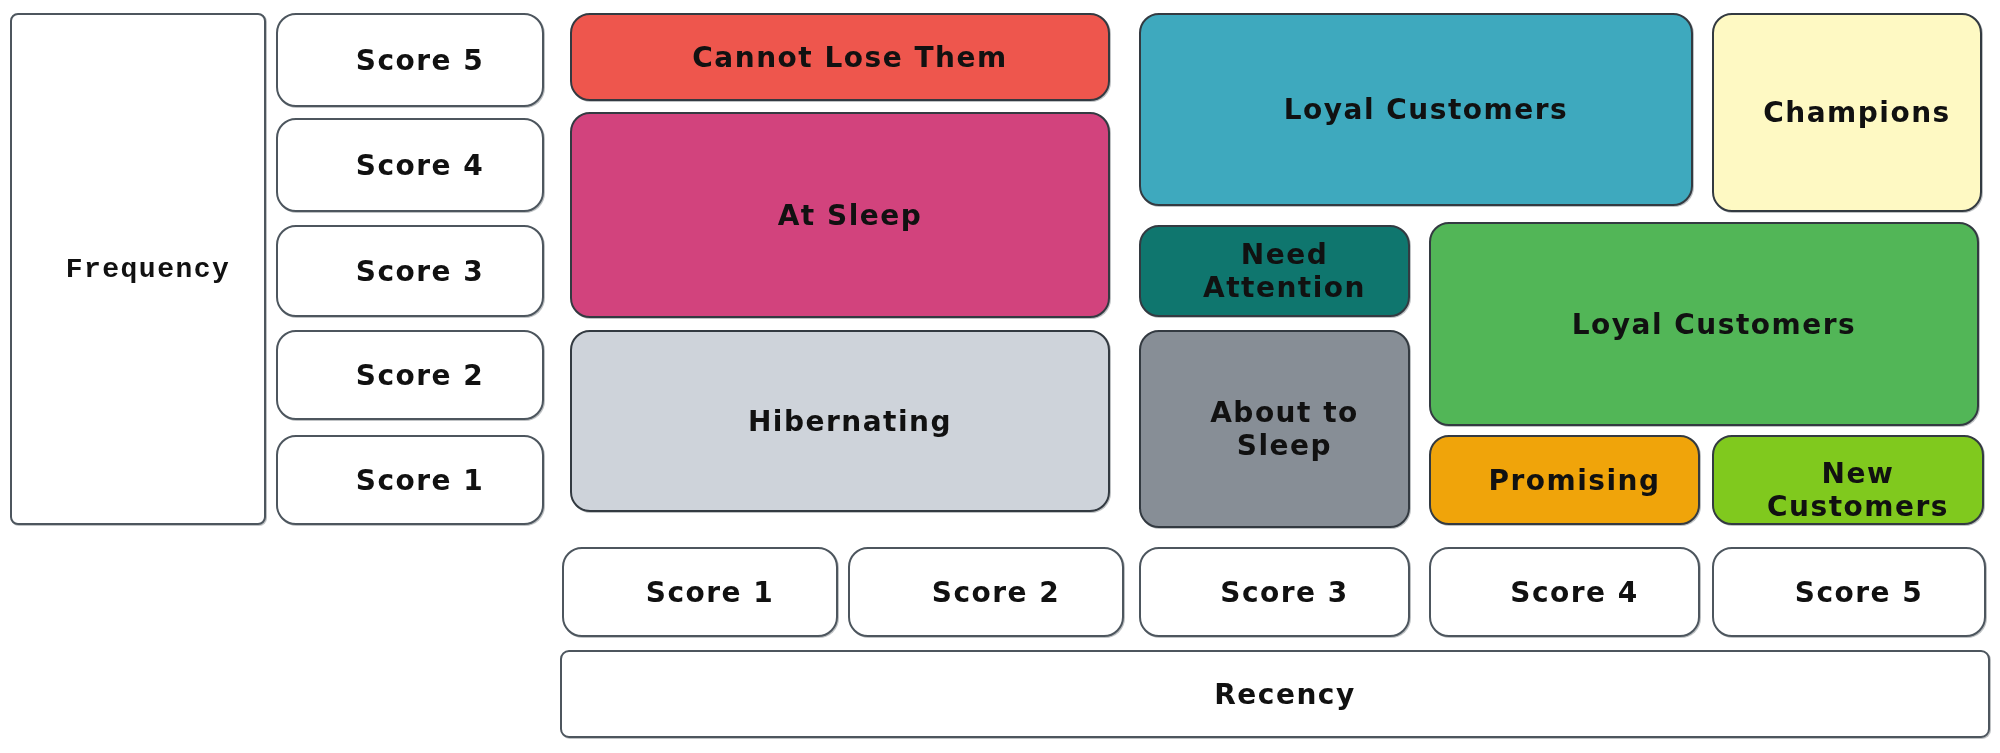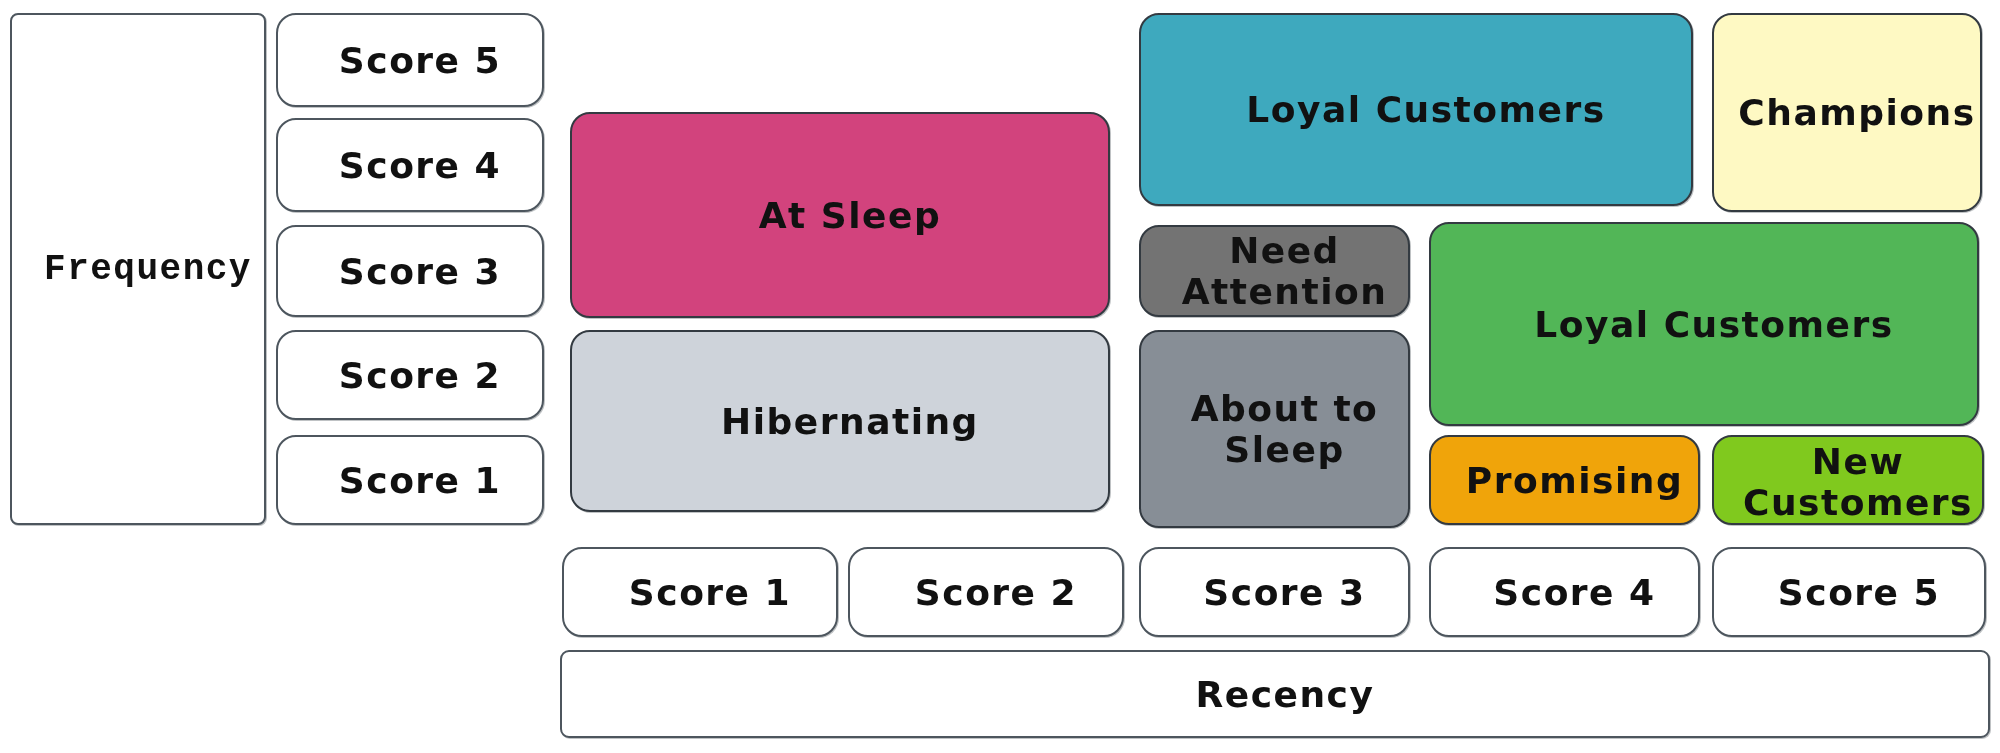--- a/index.html
+++ b/index.html
@@ -18,21 +18,21 @@
   }
   .box {
     position: absolute;
     box-sizing: border-box;
     border: 2px solid #3b434b;
     border-radius: 20px;
     display: flex;
     align-items: center;
     justify-content: center;
     text-align: center;
-    font-size: 36px;
+    font-size: 28px;
     font-weight: 600;
     letter-spacing: 1.5px;
     box-shadow: 1px 1px 0 0 rgba(73, 80, 87, 0.35);
     background: #ffffff;
     padding-left: 20px;
   }
   .axisbox { border-color: #4d565e; border-width: 2px; }
   .seg { border-color: #333a41; }
 
   
@@ -82,33 +82,36 @@
   <div class="box axisbox fscore f3">
     <span>Score 3</span>
   </div>
   <div class="box axisbox fscore f2">
     <span>Score 2</span>
   </div>
   <div class="box axisbox fscore f1">
     <span>Score 1</span>
   </div>
 
+  <div class="box seg seg-cannot" style="background-color: rgb(238, 86, 77);">
+    <span>Cannot Lose Them</span>
+  </div>
   <div class="box seg seg-atrisk" style="background-color: rgb(210, 67, 125);">
     <span>At Sleep</span>
   </div>
   <div class="box seg seg-hibernating" style="background-color: rgb(206, 211, 218);">
     <span>Hibernating</span>
   </div>
   <div class="box seg seg-loyal-top" style="background-color: rgb(62, 169, 190);">
     <span>Loyal Customers</span>
   </div>
   <div class="box seg seg-champions" style="background-color: #fef9c3;">
     <span>Champions</span>
   </div>
-  <div class="box seg seg-needattn" style="background-color: #737373; align-items: center;">
+  <div class="box seg seg-needattn" style="background-color: #0f766e; align-items: center;">
     <span>Need Attention</span>
   </div>
   <div class="box seg seg-loyal-right" style="background-color: rgb(82, 182, 87);">
     <span>Loyal Customers</span>
   </div>
   <div class="box seg seg-sleep" style="background-color: rgb(135, 142, 150);">
     <span>About to Sleep</span>
   </div>
   <div class="box seg seg-promising" style="background-color: rgb(240, 164, 10);">
     <span>Promising</span>

